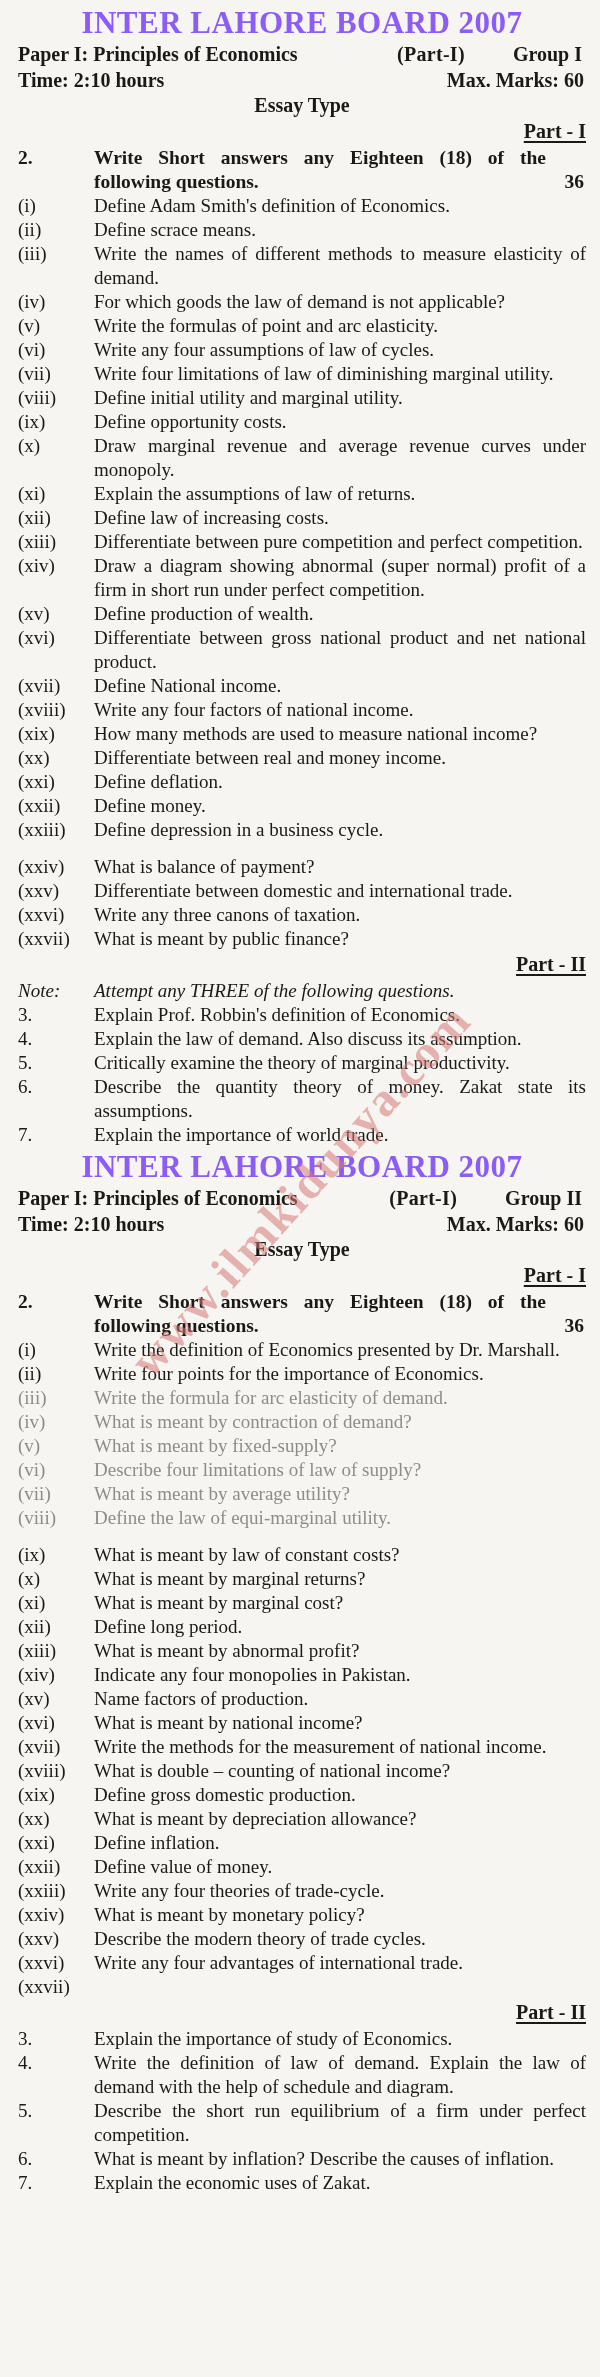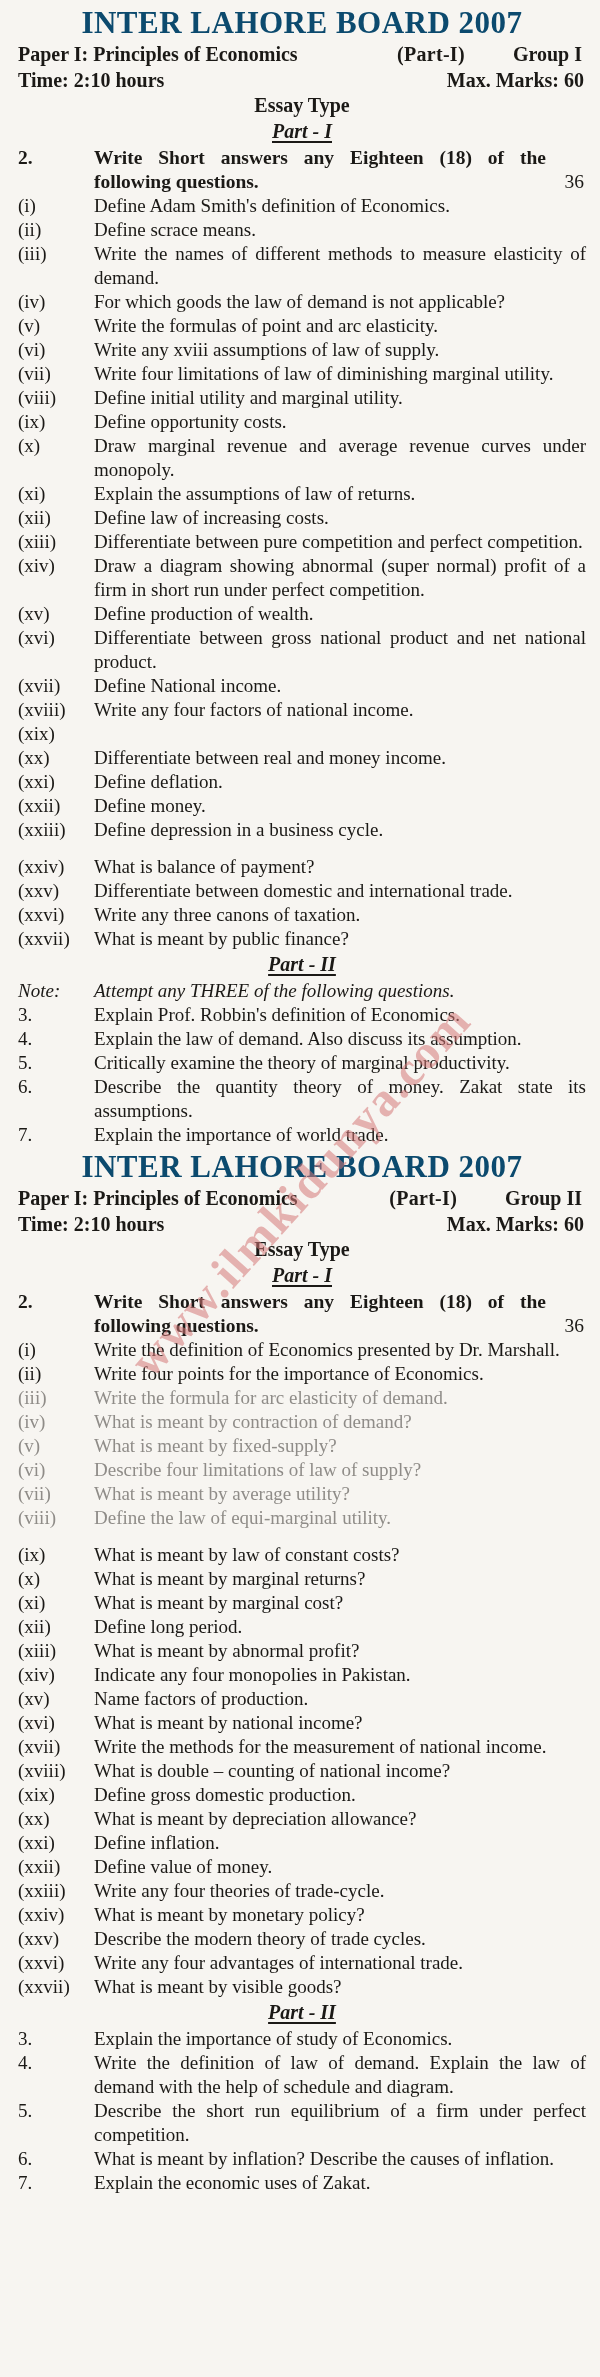--- a/index.html
+++ b/index.html
@@ -11,41 +11,41 @@
     overflow:hidden;
     position:relative;
   }
   .page { position:relative; width:600px; height:2377px; overflow:hidden; }
 
   .paper { padding:5px 14px 0 18px; position:relative; z-index:1; }
   .paper + .paper { padding-top:2px; }
 
   .board-title {
     text-align:center; font-weight:bold; font-size:31px; line-height:36px;
-    letter-spacing:0.5px; color:#0c4a6e;
+    letter-spacing:0.5px; color:#8b5cf6;
   }
   .hdr-row { display:flex; align-items:baseline; font-weight:bold; font-size:20px; line-height:26px; }
   .part-tag { margin-left:auto; letter-spacing:0.3px; }
   .group-label { margin-left:48px; margin-right:4px; }
   .marks-label { margin-left:auto; margin-right:2px; }
 
   .essay-type { text-align:center; font-weight:bold; font-size:20px; line-height:25px; margin-top:0; }
   .part-heading {
-    text-align:center; font-weight:bold; font-style:italic; font-size:20px; line-height:25px;
+    text-align:right; font-weight:bold; font-size:20px; line-height:25px;
     margin:1px 0 2px;
   }
   .part-heading span { text-decoration:underline; text-underline-offset:3px; }
 
   .q-row { display:flex; font-size:19px; line-height:24px; }
   .q-num { flex:0 0 76px; width:76px; }
   .q-text { flex:1; text-align:justify; }
 
   .q2 { font-weight:bold; font-size:19.5px; position:relative; }
   .q2 .q-text { padding-right:40px; }
-  .q2-marks { position:absolute; right:2px; bottom:0; font-weight:normal; }
+  .q2-marks { position:absolute; right:2px; bottom:0; font-weight:bold; }
 
   .note-row { display:flex; font-style:italic; font-size:19px; line-height:24px;align-items:flex-end; }
   .note-row .q-num { flex:0 0 76px; }
 
   .gap-before { margin-top:13px; }
   .faded { color:#8f8c88; }
 
   .watermark {
     position:absolute; left:300px; top:1190px;
     transform:translate(-50%,-50%) rotate(-48deg);
@@ -106,21 +106,21 @@
           <span class="q-text">For which goods the law of demand is not applicable?</span>
         </div>
 
         <div class="q-row">
           <span class="q-num">(v)</span>
           <span class="q-text">Write the formulas of point and arc elasticity.</span>
         </div>
 
         <div class="q-row">
           <span class="q-num">(vi)</span>
-          <span class="q-text">Write any xviii assumptions of law of supply.</span>
+          <span class="q-text">Write any four assumptions of law of cycles.</span>
         </div>
 
         <div class="q-row">
           <span class="q-num">(vii)</span>
           <span class="q-text">Write four limitations of law of diminishing marginal utility.</span>
         </div>
 
         <div class="q-row">
           <span class="q-num">(viii)</span>
           <span class="q-text">Define initial utility and marginal utility.</span>
@@ -171,20 +171,21 @@
           <span class="q-text">Define National income.</span>
         </div>
 
         <div class="q-row">
           <span class="q-num">(xviii)</span>
           <span class="q-text">Write any four factors of national income.</span>
         </div>
 
         <div class="q-row">
           <span class="q-num">(xix)</span>
+          <span class="q-text">How many methods are used to measure national income?</span>
         </div>
 
         <div class="q-row">
           <span class="q-num">(xx)</span>
           <span class="q-text">Differentiate between real and money income.</span>
         </div>
 
         <div class="q-row">
           <span class="q-num">(xxi)</span>
           <span class="q-text">Define deflation.</span>
@@ -407,21 +408,20 @@
           <span class="q-text">Describe the modern theory of trade cycles.</span>
         </div>
 
         <div class="q-row">
           <span class="q-num">(xxvi)</span>
           <span class="q-text">Write any four advantages of international trade.</span>
         </div>
 
         <div class="q-row">
           <span class="q-num">(xxvii)</span>
-          <span class="q-text">What is meant by visible goods?</span>
         </div>
       </div>
 
     <div class="part-heading"><span>Part - II</span></div>
 
     <div>
 
         <div class="q-row">
           <span class="q-num">3.</span>
           <span class="q-text">Explain the importance of study of Economics.</span>

